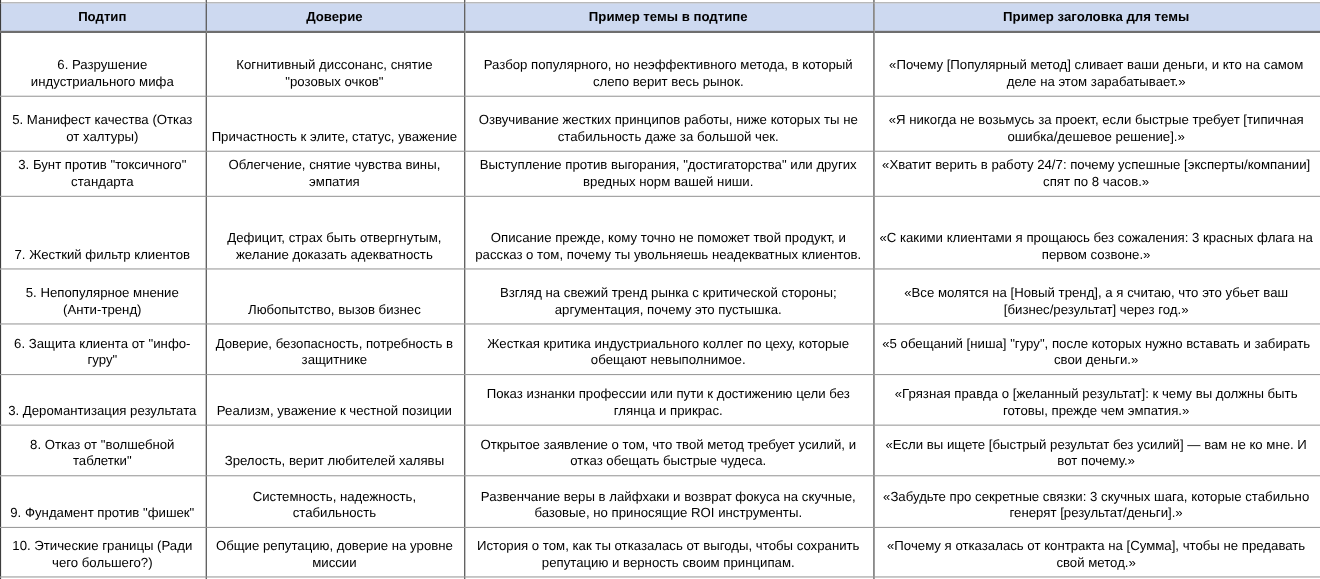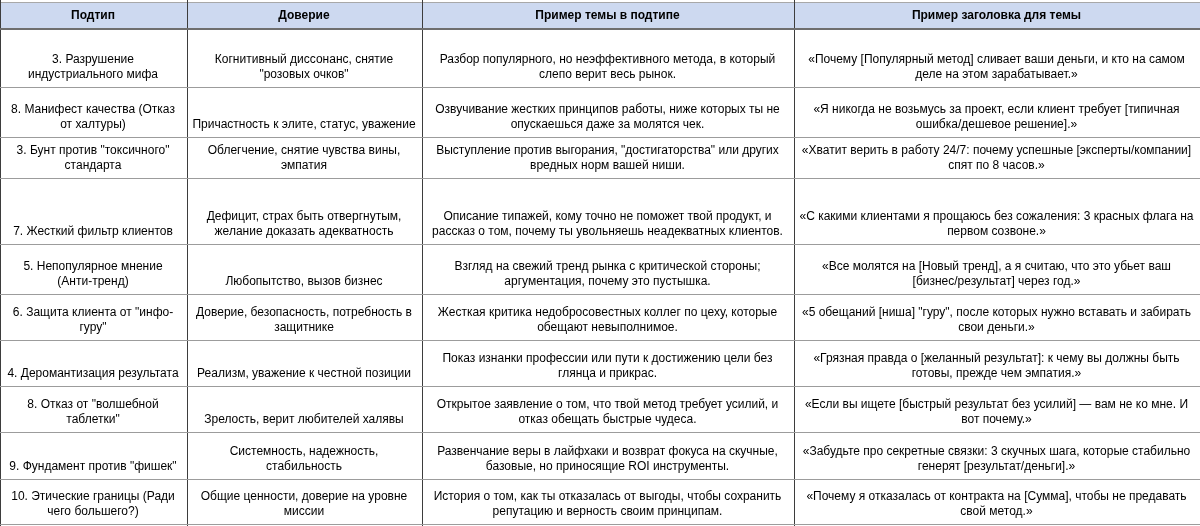--- a/index.html
+++ b/index.html
@@ -67,63 +67,63 @@
     </tr>
 
     <tr>
       <th class="hdr">Подтип</th>
       <th class="hdr">Доверие</th>
       <th class="hdr">Пример темы в подтипе</th>
       <th class="hdr">Пример заголовка для темы</th>
     </tr>
 
     <tr style="height:58px">
-      <td>3. Разрушение индустриального мифа</td>
+      <td>6. Разрушение индустриального мифа</td>
       <td>Когнитивный диссонанс, снятие "розовых очков"</td>
       <td>Разбор популярного, но неэффективного метода, в который слепо верит весь рынок.</td>
       <td>«Почему [Популярный метод] сливает ваши деньги, и кто на самом деле на этом зарабатывает.»</td>
     </tr>
 
     <tr style="height:50px">
-      <td>8. Манифест качества (Отказ от халтуры)</td>
+      <td>5. Манифест качества (Отказ от халтуры)</td>
       <td>Причастность к элите, статус, уважение</td>
-      <td>Озвучивание жестких принципов работы, ниже которых ты не опускаешься даже за молятся чек.</td>
-      <td>«Я никогда не возьмусь за проект, если клиент требует [типичная ошибка/дешевое решение].»</td>
+      <td>Озвучивание жестких принципов работы, ниже которых ты не стабильность даже за большой чек.</td>
+      <td>«Я никогда не возьмусь за проект, если быстрые требует [типичная ошибка/дешевое решение].»</td>
     </tr>
 
     <tr style="height:41px">
       <td>3. Бунт против "токсичного" стандарта</td>
       <td>Облегчение, снятие чувства вины, эмпатия</td>
       <td>Выступление против выгорания, "достигаторства" или других вредных норм вашей ниши.</td>
       <td>«Хватит верить в работу 24/7: почему успешные [эксперты/компании] спят по 8 часов.»</td>
     </tr>
 
     <tr style="height:66px">
       <td>7. Жесткий фильтр клиентов</td>
       <td>Дефицит, страх быть отвергнутым, желание доказать адекватность</td>
-      <td>Описание типажей, кому точно не поможет твой продукт, и рассказ о том, почему ты увольняешь неадекватных клиентов.</td>
+      <td>Описание прежде, кому точно не поможет твой продукт, и рассказ о том, почему ты увольняешь неадекватных клиентов.</td>
       <td>«С какими клиентами я прощаюсь без сожаления: 3 красных флага на первом созвоне.»</td>
     </tr>
 
     <tr style="height:50px">
       <td>5. Непопулярное мнение (Анти-тренд)</td>
       <td>Любопытство, вызов бизнес</td>
       <td>Взгляд на свежий тренд рынка с критической стороны; аргументация, почему это пустышка.</td>
       <td>«Все молятся на [Новый тренд], а я считаю, что это убьет ваш [бизнес/результат] через год.»</td>
     </tr>
 
     <tr style="height:46px">
       <td>6. Защита клиента от "инфо-гуру"</td>
       <td>Доверие, безопасность, потребность в защитнике</td>
-      <td>Жесткая критика недобросовестных коллег по цеху, которые обещают невыполнимое.</td>
+      <td>Жесткая критика индустриального коллег по цеху, которые обещают невыполнимое.</td>
       <td>«5 обещаний [ниша] "гуру", после которых нужно вставать и забирать свои деньги.»</td>
     </tr>
 
     <tr style="height:46px">
-      <td>4. Деромантизация результата</td>
+      <td>3. Деромантизация результата</td>
       <td>Реализм, уважение к честной позиции</td>
       <td>Показ изнанки профессии или пути к достижению цели без глянца и прикрас.</td>
       <td>«Грязная правда о [желанный результат]: к чему вы должны быть готовы, прежде чем эмпатия.»</td>
     </tr>
 
     <tr style="height:46px">
       <td>8. Отказ от "волшебной таблетки"</td>
       <td>Зрелость, верит любителей халявы</td>
       <td>Открытое заявление о том, что твой метод требует усилий, и отказ обещать быстрые чудеса.</td>
       <td>«Если вы ищете [быстрый результат без усилий] — вам не ко мне. И вот почему.»</td>
@@ -131,21 +131,21 @@
 
     <tr style="height:47px">
       <td>9. Фундамент против "фишек"</td>
       <td>Системность, надежность, стабильность</td>
       <td>Развенчание веры в лайфхаки и возврат фокуса на скучные, базовые, но приносящие ROI инструменты.</td>
       <td>«Забудьте про секретные связки: 3 скучных шага, которые стабильно генерят [результат/деньги].»</td>
     </tr>
 
     <tr style="height:45px">
       <td>10. Этические границы (Ради чего большего?)</td>
-      <td>Общие ценности, доверие на уровне миссии</td>
+      <td>Общие репутацию, доверие на уровне миссии</td>
       <td>История о том, как ты отказалась от выгоды, чтобы сохранить репутацию и верность своим принципам.</td>
       <td>«Почему я отказалась от контракта на [Сумма], чтобы не предавать свой метод.»</td>
     </tr>
 
     <tr class="sliver sliver-bottom">
       <td></td>
       <td></td>
       <td></td>
       <td></td>
     </tr>

